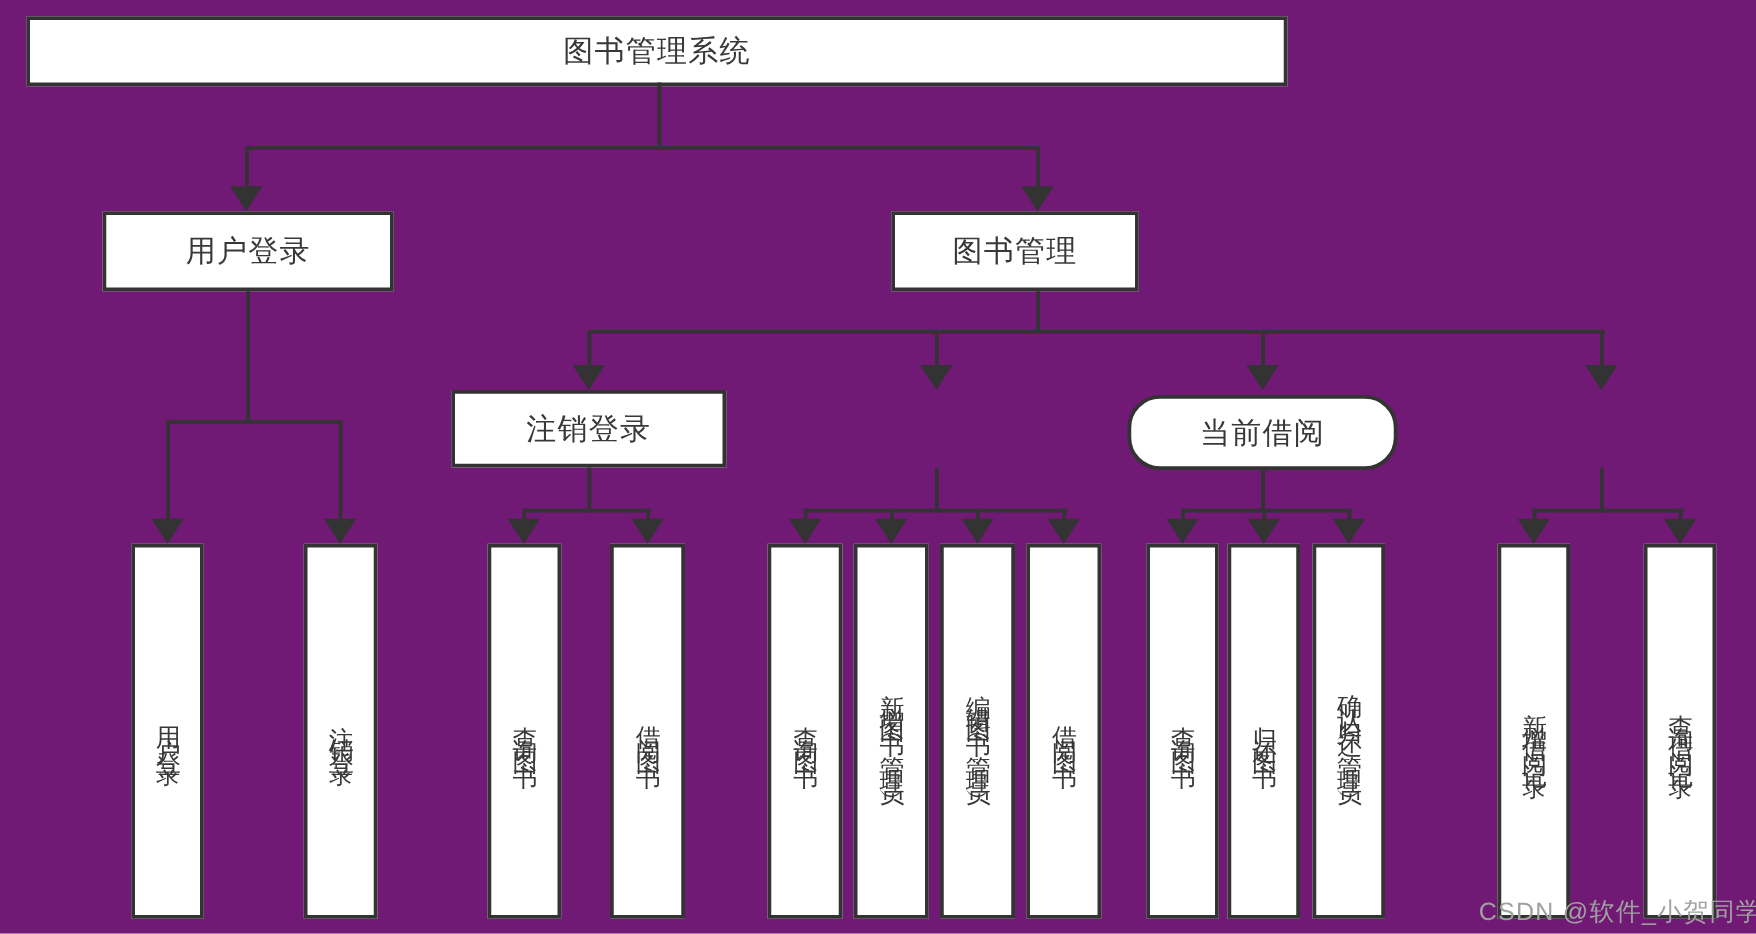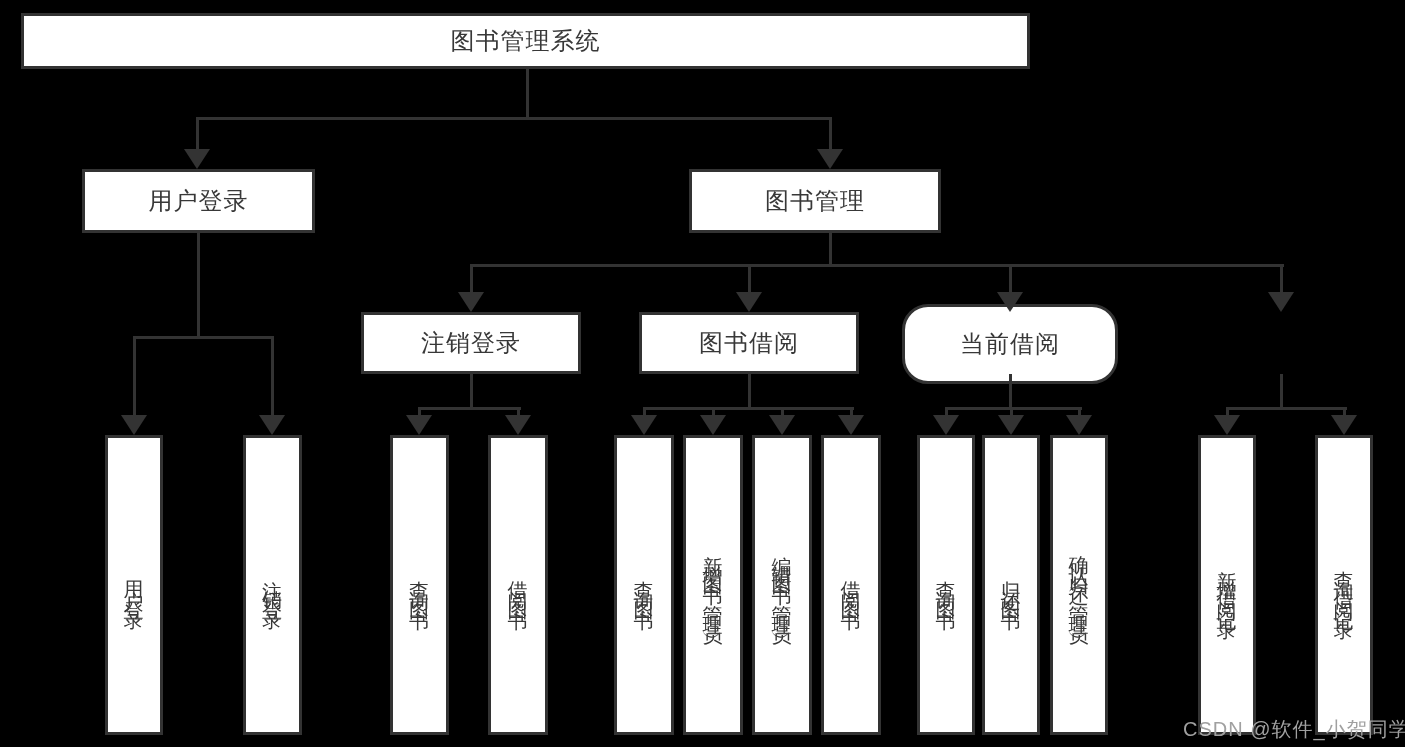--- a/index.html
+++ b/index.html
@@ -1,17 +1,17 @@
 <!DOCTYPE html>
 <html><head>
 <meta charset="utf-8">
 <style>
   html,body{margin:0;padding:0;background:#fff;}
   .stage{
-    position:relative;width:1405px;height:747px;background:#000000;overflow:hidden;
+    position:relative;width:1405px;height:747px;background:#701a75;overflow:hidden;
     font-family:"Liberation Sans","DejaVu Sans",sans-serif;
   }
   .node{
     position:absolute;box-sizing:border-box;border:3px solid #333333;background:#ffffff;
     display:flex;align-items:center;justify-content:center;
     color:#383838;font-size:24px;letter-spacing:1px;white-space:nowrap;
   }
   .vnode{
     position:absolute;box-sizing:border-box;border:3px solid #333333;background:#ffffff;
     display:flex;align-items:center;justify-content:center;color:#383838;
@@ -32,25 +32,24 @@
   }
 </style>
 </head>
 <body>
 
 <div class="stage">
 
   <div class="node" style="left:21px;top:13px;width:1009px;height:56px;">图书管理系统</div>
 
   <div class="node" style="left:82px;top:169px;width:233px;height:64px;">用户登录</div>
-  <div class="node" style="left:689px;top:169px;width:252px;height:64px;font-family:Liberation Serif, serif;">图书管理</div>
+  <div class="node" style="left:713px;top:169px;width:198px;height:64px;font-family:Liberation Serif, serif;">图书管理</div>
 
   <div class="node" style="left:361px;top:312px;width:220px;height:62px;">注销登录</div>
-  <div class="node" style="left:639px;top:312px;width:220px;height:62px;">图书借阅</div>
-  <div class="node" style="left:902px;top:304px;width:216px;height:80px;border-radius:26px;">当前借阅</div>
+  <div class="node" style="left:902px;top:316px;width:216px;height:60px;border-radius:26px;">当前借阅</div>
 
   <div class="vnode" style="left:105px;top:435px;width:58px;height:300px;">
     <span>用户登录</span>
     </div>
   <div class="vnode" style="left:243px;top:435px;width:59px;height:300px;">
     <span>注销登录</span>
     </div>
 
   <div class="vnode" style="left:390px;top:435px;width:59px;height:300px;">
     <span>查询图书</span>

